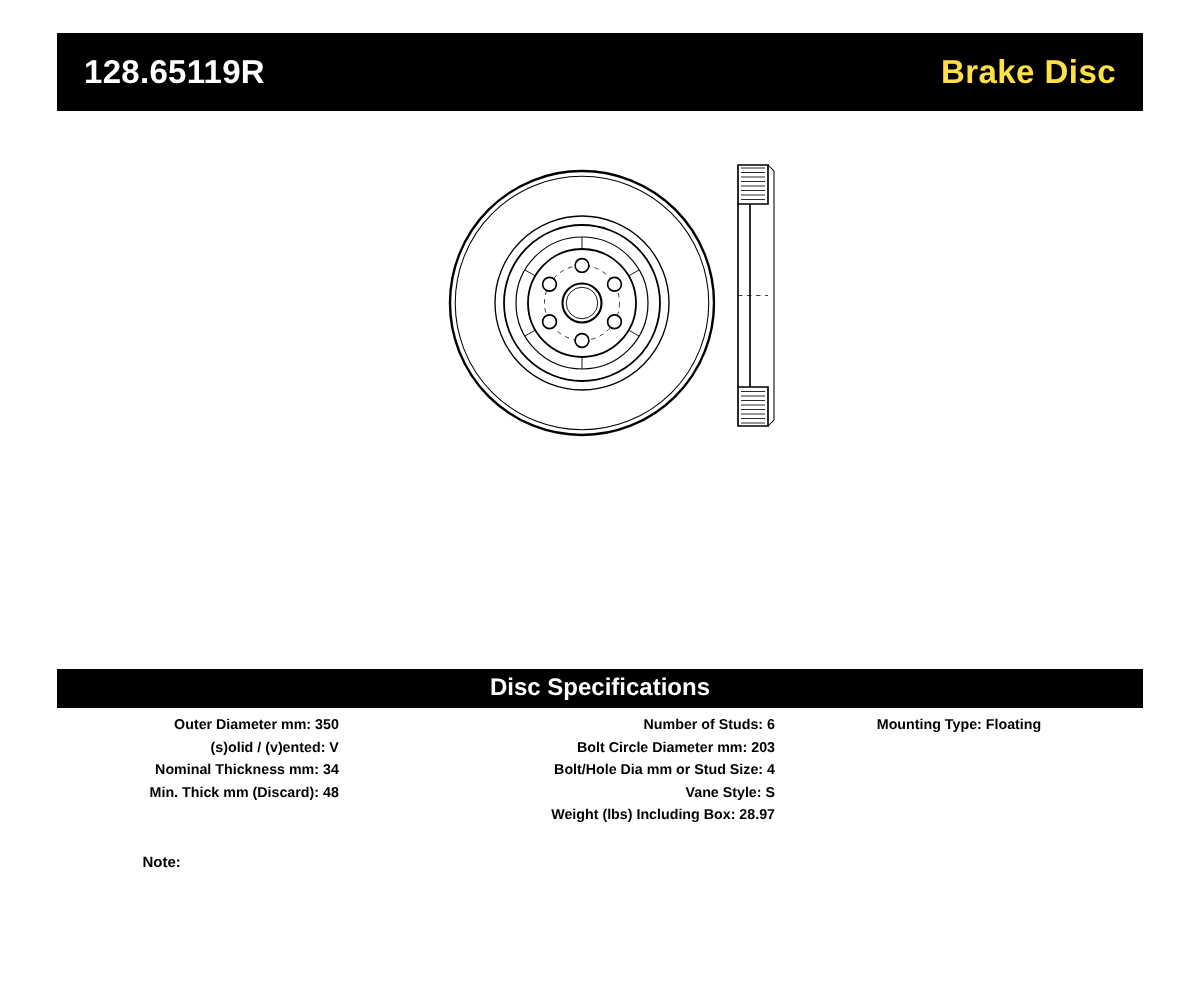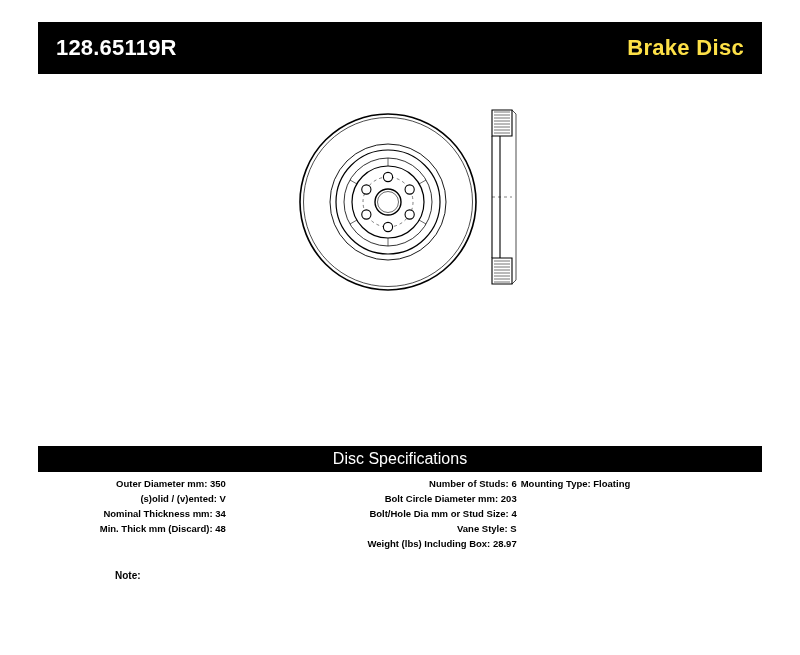--- a/index.html
+++ b/index.html
@@ -70,21 +70,21 @@
     width: 724px;
     height: 26px;
     background: #000000;
     display: flex;
     align-items: center;
     justify-content: center;
   }
   .spec-bar-title {
     color: #ffffff;
     font-size: 16px;
-    font-weight: normal;
+    font-weight: bold;
   }
 
   
   .specs {
     position: absolute;
     left: 38px;
     top: 476px;
     width: 724px;
     display: flex;
     align-items: flex-start;
@@ -99,35 +99,34 @@
     text-align: right;
     padding-right: 4px;
   }
   .spec-col.col-2 {
     width: 290px;
     text-align: right;
     padding-right: 4px;
   }
   .spec-col.col-3 {
     width: 240px;
-    text-align: left;
+    text-align: center;
     padding-right: 4px;
   }
   .spec-row {
     white-space: nowrap;
   }
 
   
   .note {
     position: absolute;
     left: 95px;
     top: 570px;
     font-size: 10px;
     font-weight: bold;
-    margin-left: 20px;
   }
 </style>
 </head>
 <body>
 
 <div class="header-bar">
   <div class="header-part">128.65119R</div>
   <div class="header-title">Brake Disc</div>
 </div>
 

